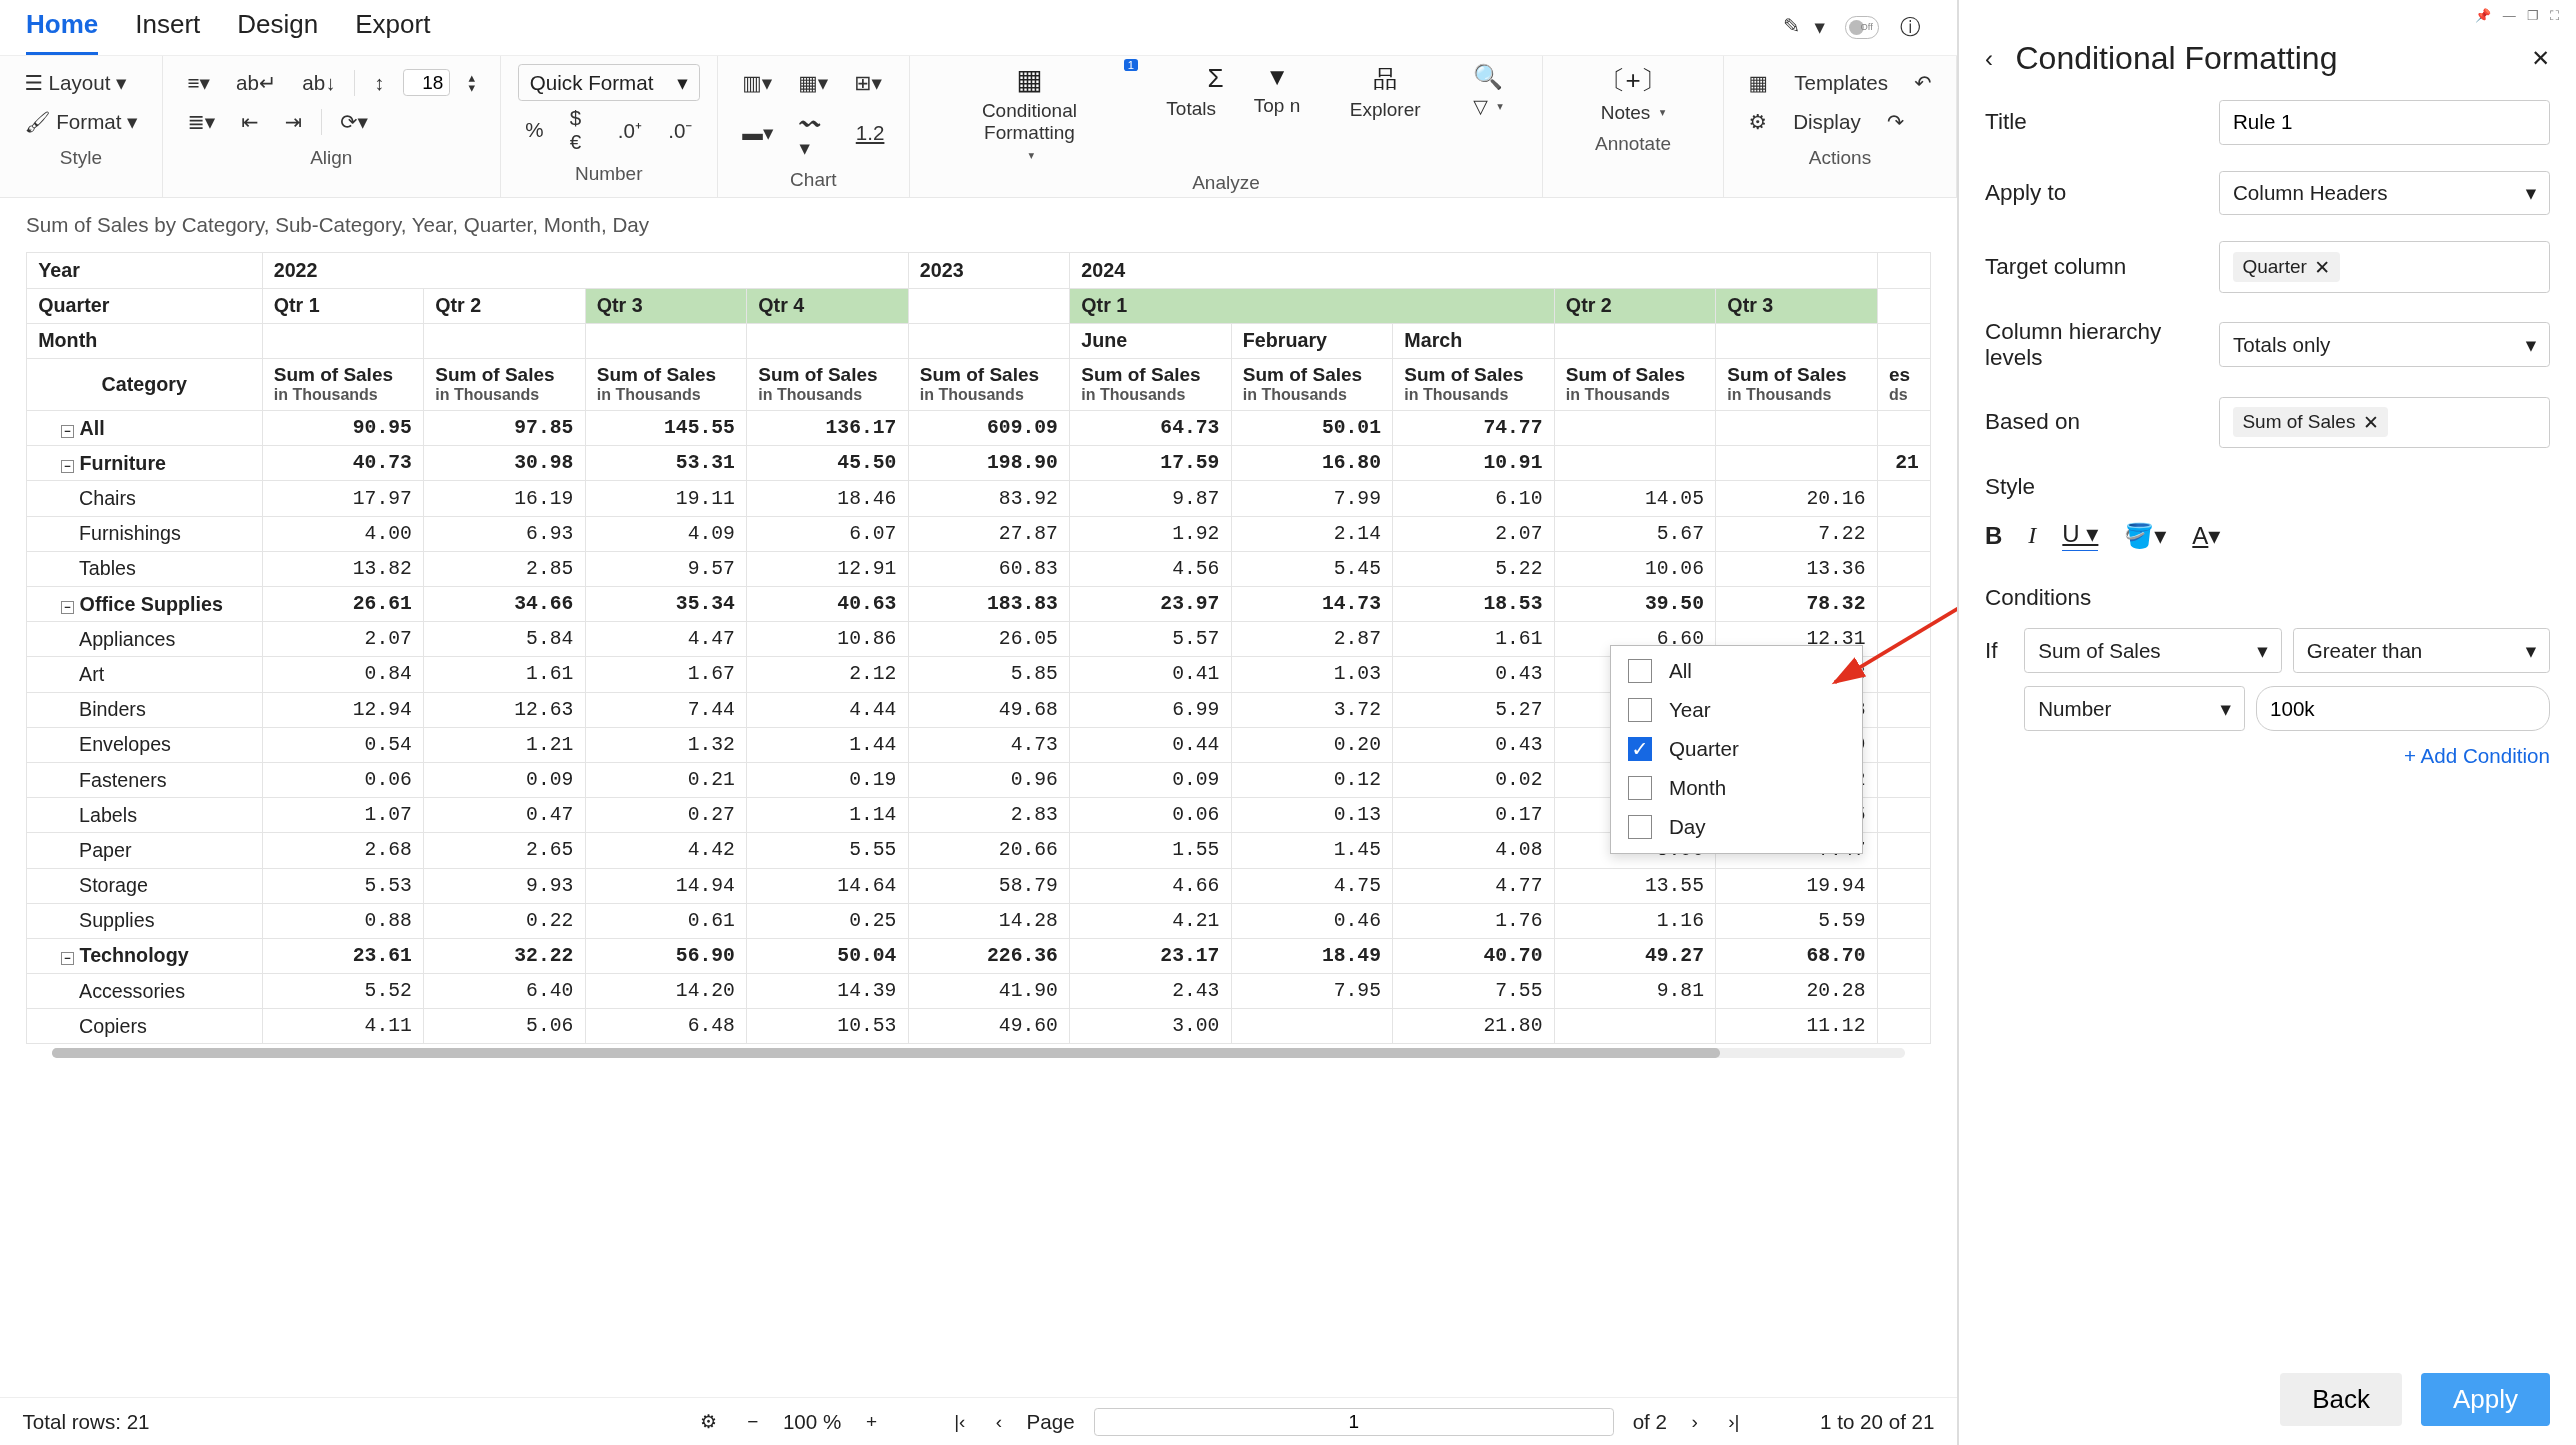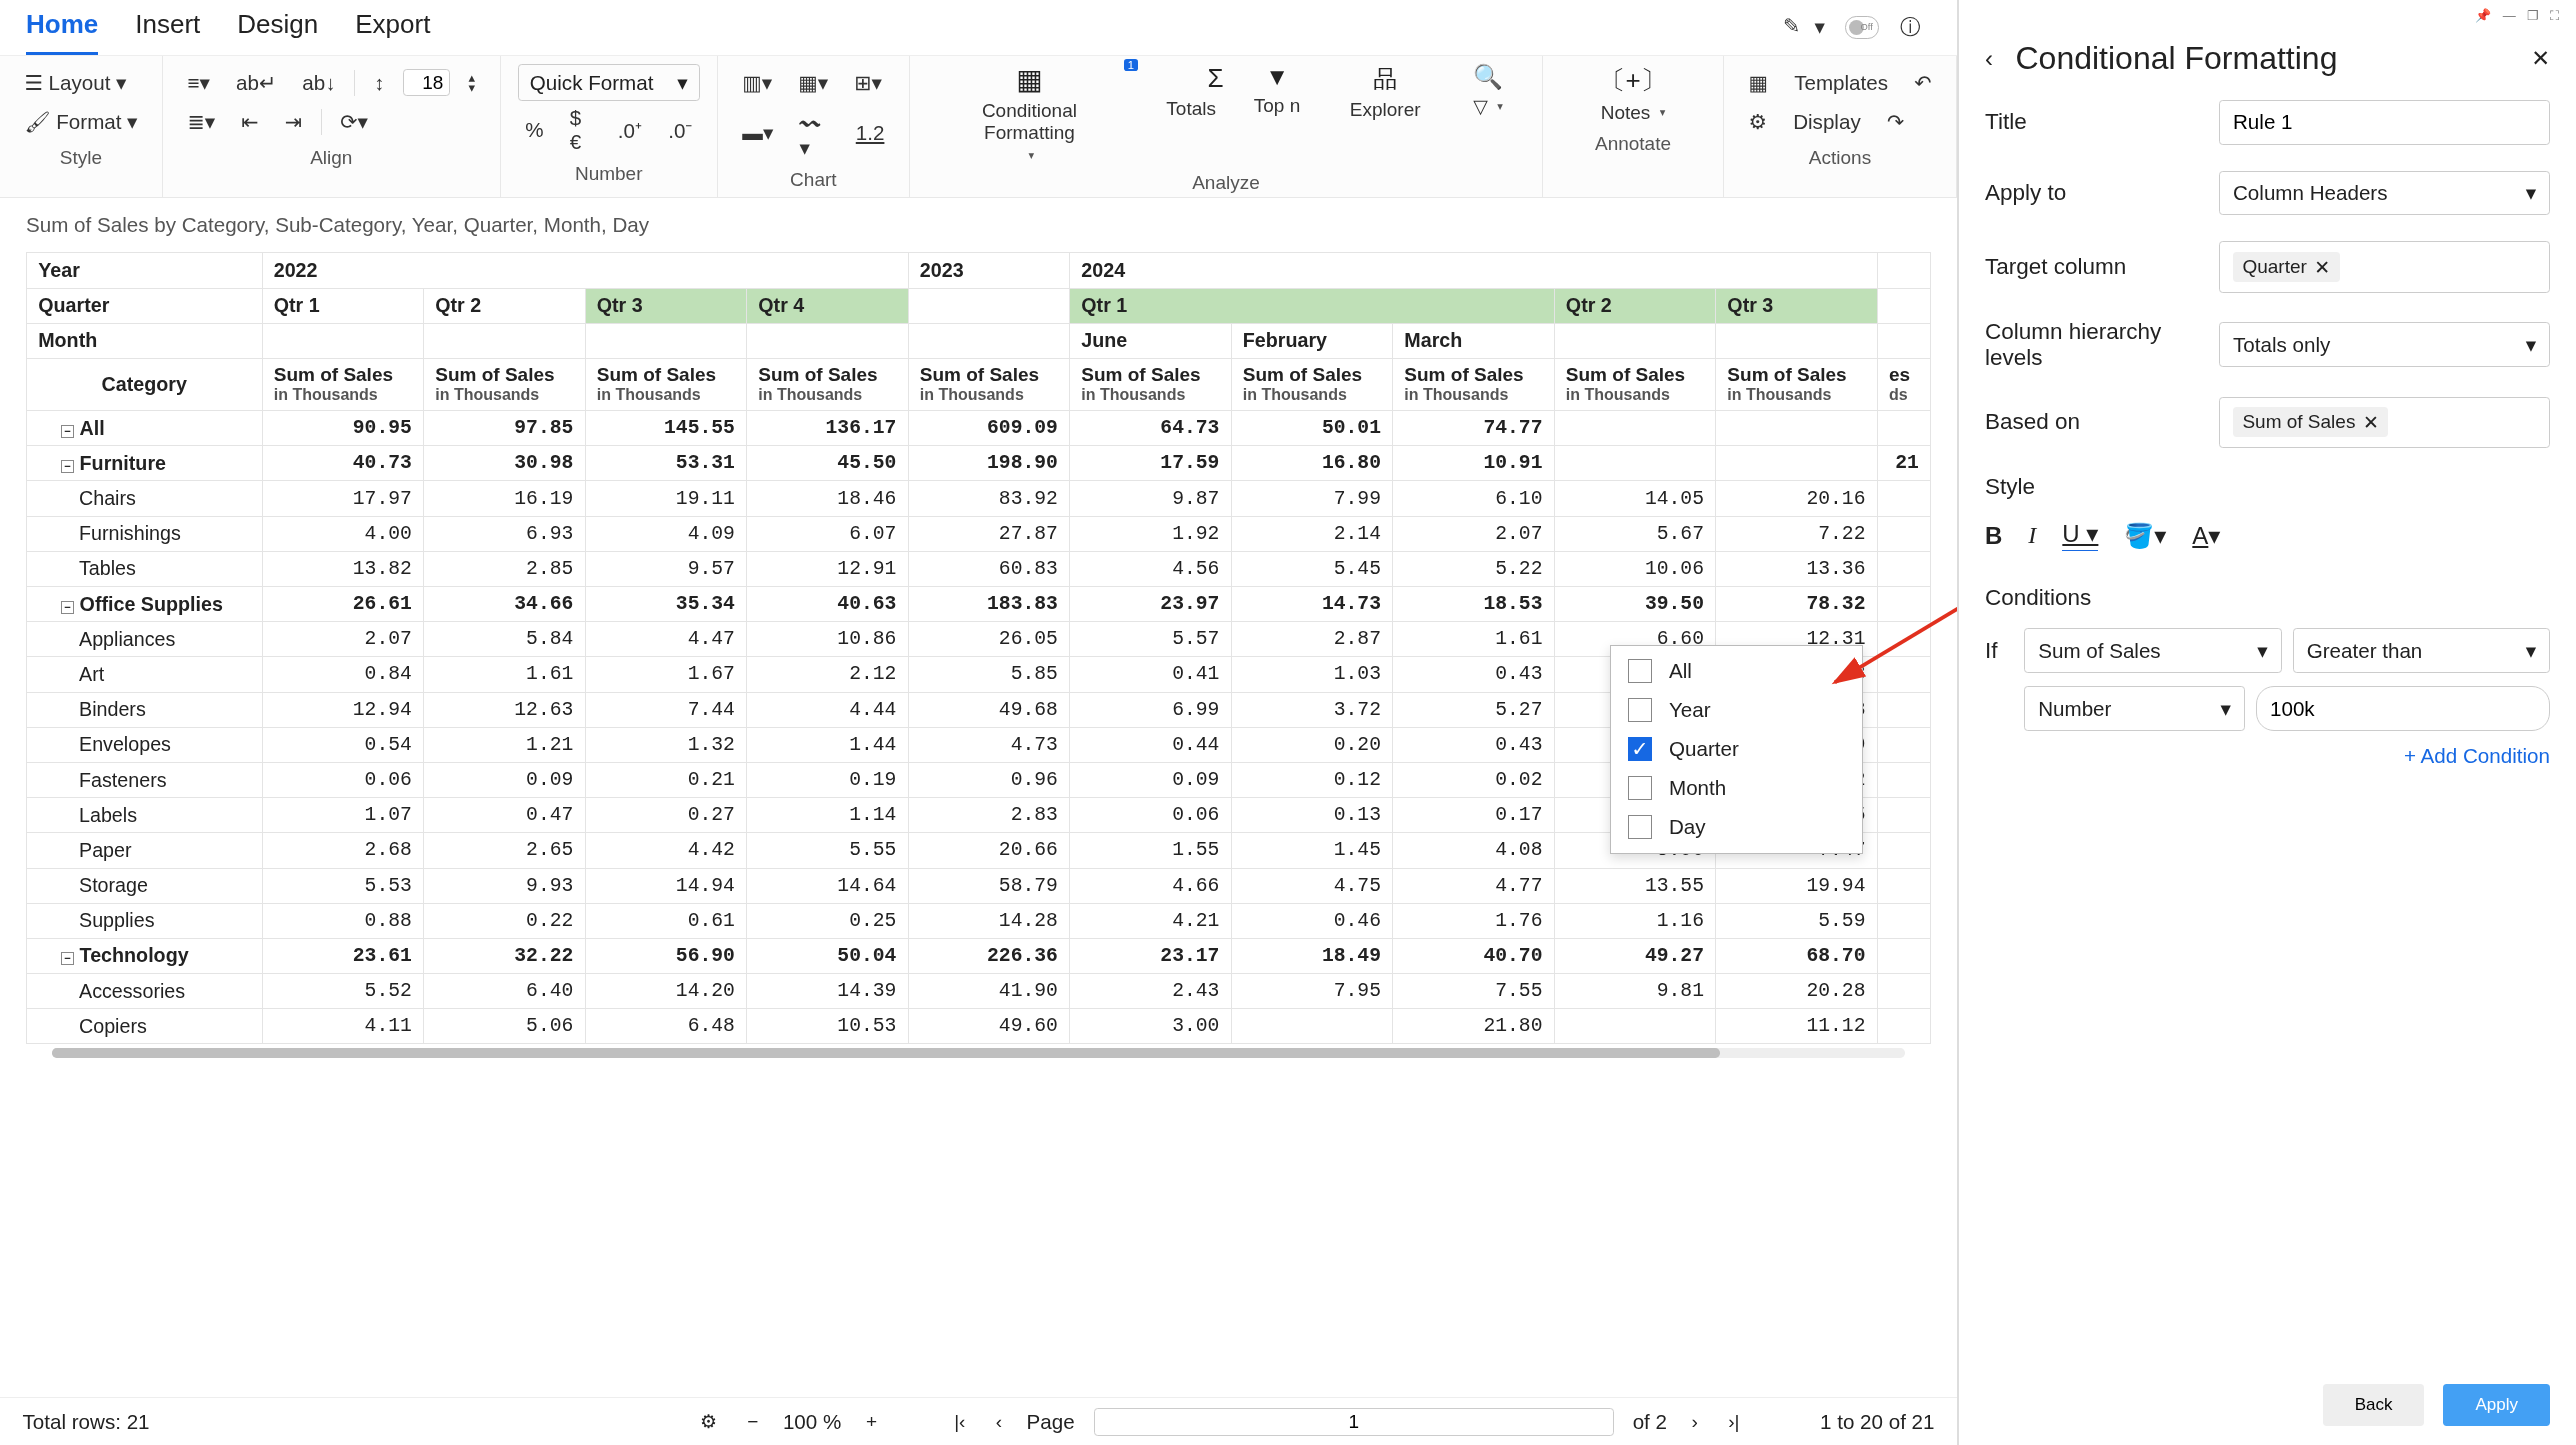--- a/index.html
+++ b/index.html
@@ -59,21 +59,21 @@
 .section-title { font-size: 22.5px; margin: 15px 0 17px; }
 .stylebar { display: flex; gap: 26px; align-items: center; font-size: 24px; padding: 3.7px 0 19px; }
 .stylebar .b { font-weight: 700; cursor: pointer; }
 .stylebar .i { font-style: italic; font-family: serif; cursor: pointer; }
 .stylebar .u { text-decoration: underline; cursor: pointer; border-bottom: 1.9px solid #1668e3; padding-bottom: 1.9px; }
 .cond-row { display: flex; gap: 11.2px; align-items: center; margin-bottom: 13px; }
 .cond-row .if { font-size: 22.5px; width: 28px; }
 .cond-sel { border: 0.9px solid #ccc; border-radius: 3.7px; padding: 9.4px 13px; font-size: 20.6px; display: flex; justify-content: space-between; align-items: center; cursor: pointer; min-width: 187px; flex: 1; }
 .addcond { color: #1668e3; font-size: 20.6px; text-align: right; cursor: pointer; margin-top: 7.5px; }
 .panel-footer { display: flex; justify-content: flex-end; gap: 19px; padding: 19px 26px; }
-.btn { padding: 11.2px 32px; font-size: 17px; border-radius: 3.7px; border: none; cursor: pointer; text-align: center; }
+.btn { padding: 11.2px 32px; font-size: 26px; border-radius: 3.7px; border: none; cursor: pointer; text-align: center; }
 .btn-sec { background: #eee; }
 .btn-pri { background: #43a0f4; color: #fff; }
 .winicns { display: flex; gap: 11.2px; font-size: 13px; color: #777; }
 .iconbox { width: 26px; height: 26px; border: 0.9px solid #888; display: inline-block; }
 .hscroll-track { height: 9.4px; background: #eee; border-radius: 4.7px; margin: 3.7px 26px 0; position: relative; }
 .hscroll-thumb { position: absolute; left: 0; width: 90%; height: 100%; background: #bfbfbf; border-radius: 4.7px; }
 svg.arrowsvg { position: absolute; top: 337px; left: 1816px; z-index: 70; pointer-events: none; }
 </style>
 </head>
 <body>

